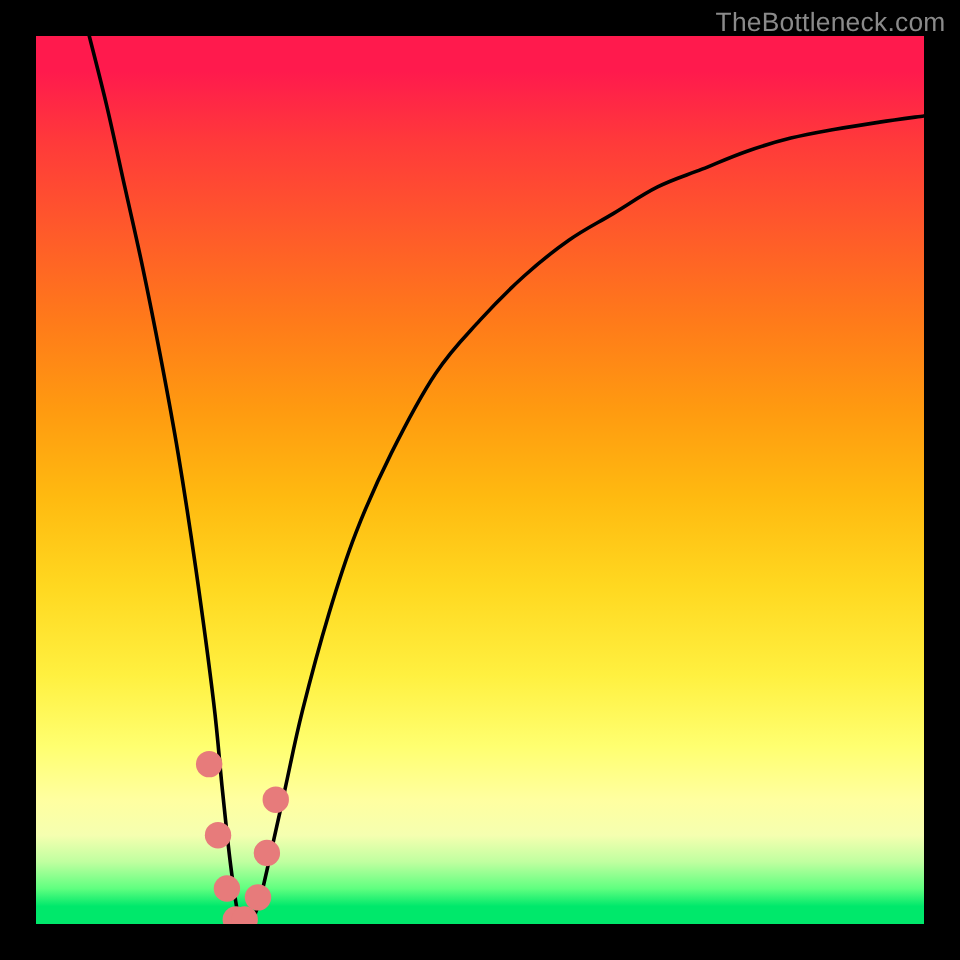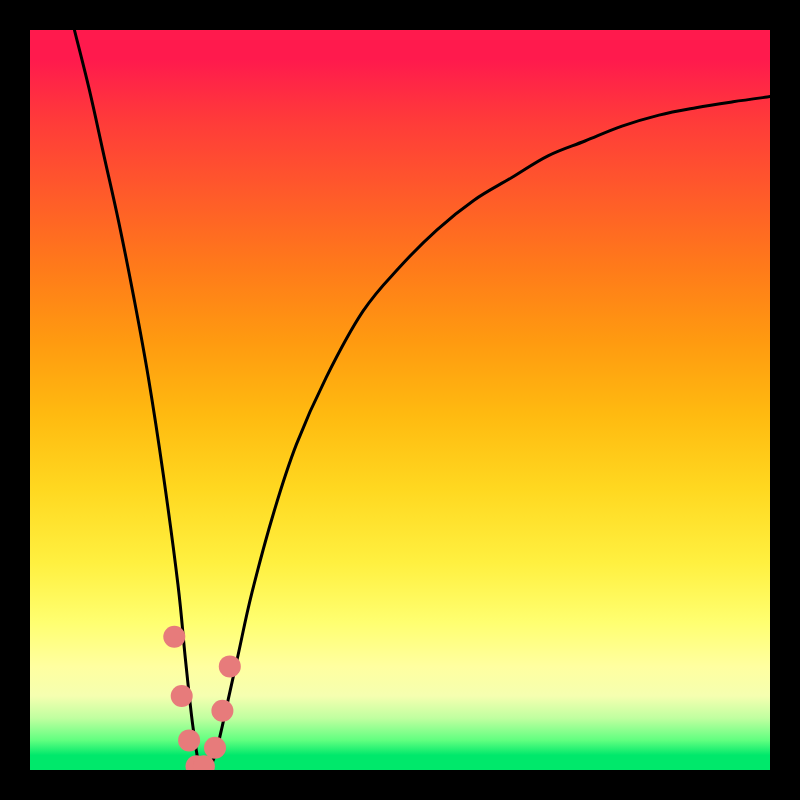--- a/index.html
+++ b/index.html
@@ -58,20 +58,21 @@
     color: #8a8a8a;
     font-size: 22px;
     letter-spacing: 0.2px;
     user-select: none;
   }
 </style>
 </head>
 <body>
 
 <div class="frame">
+  <div class="watermark">TheBottleneck.com</div>
 
   <div class="plot-area">
     <div class="gradient"></div>
     <svg class="curve-svg" id="curve-svg" viewBox="0 0 740 740" preserveAspectRatio="none">
         <path d="M 44.4,0 C 47.064,10.655999999999988 53.872,36.55599999999992 59.2,59.19999999999993 C 64.528,81.84399999999994 68.672,101.82400000000007 74,125.80000000000007 C 79.328,149.77600000000007 83.472,167.09199999999998 88.8,192.39999999999998 C 94.128,217.70799999999997 98.272,238.428 103.60000000000001,266.4 C 108.92800000000001,294.37199999999996 113.072,315.83199999999994 118.4,347.79999999999995 C 123.72800000000001,379.768 127.87199999999999,406.704 133.2,444 C 138.528,481.296 144.004,521.7 148,555 C 151.996,588.3 152.736,603.692 155.4,629 C 158.06400000000002,654.308 160.136,675.62 162.8,695.6 C 165.46400000000003,715.58 167.53600000000003,732.008 170.20000000000002,740 C 172.864,747.992 174.936,742.664 177.6,740 C 180.26399999999998,737.336 182.33599999999998,733.192 185,725.2 C 187.66400000000002,717.2080000000001 188.404,712.916 192.4,695.6 C 196.39600000000002,678.284 201.872,652.976 207.20000000000002,629 C 212.52800000000002,605.024 215.34,589.04 222,562.4 C 228.66,535.76 236.20800000000003,507.64 244.20000000000002,481 C 252.192,454.36 257.07599999999996,438.376 266.4,414.4 C 275.724,390.424 284.012,371.77599999999995 296,347.79999999999995 C 307.988,323.82399999999996 319.68,301.18 333,281.2 C 346.32,261.21999999999997 356.68,251.45199999999994 370,236.79999999999995 C 383.32,222.14799999999997 393.68000000000006,211.78800000000007 407.00000000000006,199.80000000000007 C 420.32000000000005,187.81200000000007 430.68,179.52399999999994 444,170.19999999999993 C 457.32,160.87599999999992 467.68,155.99199999999996 481,148 C 494.32,140.00800000000004 504.68,132.46000000000006 518,125.80000000000007 C 531.32,119.14000000000007 541.68,116.328 555,111 C 568.32,105.672 578.68,100.86200000000004 592,96.20000000000005 C 605.32,91.53800000000005 615.68,88.43000000000005 629,85.10000000000002 C 642.32,81.77 652.68,80.09759999999994 666,77.69999999999993 C 679.32,75.30239999999992 689.68,73.77799999999996 703,71.77999999999997 C 716.32,69.78199999999998 733.34,67.53240000000001 740,66.60000000000002" fill="none" stroke="#000000" stroke-width="3" stroke-linecap="round"></path>
         <circle cx="144.3" cy="606.8" r="11" fill="#e77b7b"></circle>
         <circle cx="151.7" cy="666" r="11" fill="#e77b7b"></circle>
         <circle cx="159.1" cy="710.4" r="11" fill="#e77b7b"></circle>
         <circle cx="166.5" cy="736.3" r="11" fill="#e77b7b"></circle>
         <circle cx="173.89999999999998" cy="736.3" r="11" fill="#e77b7b"></circle>

